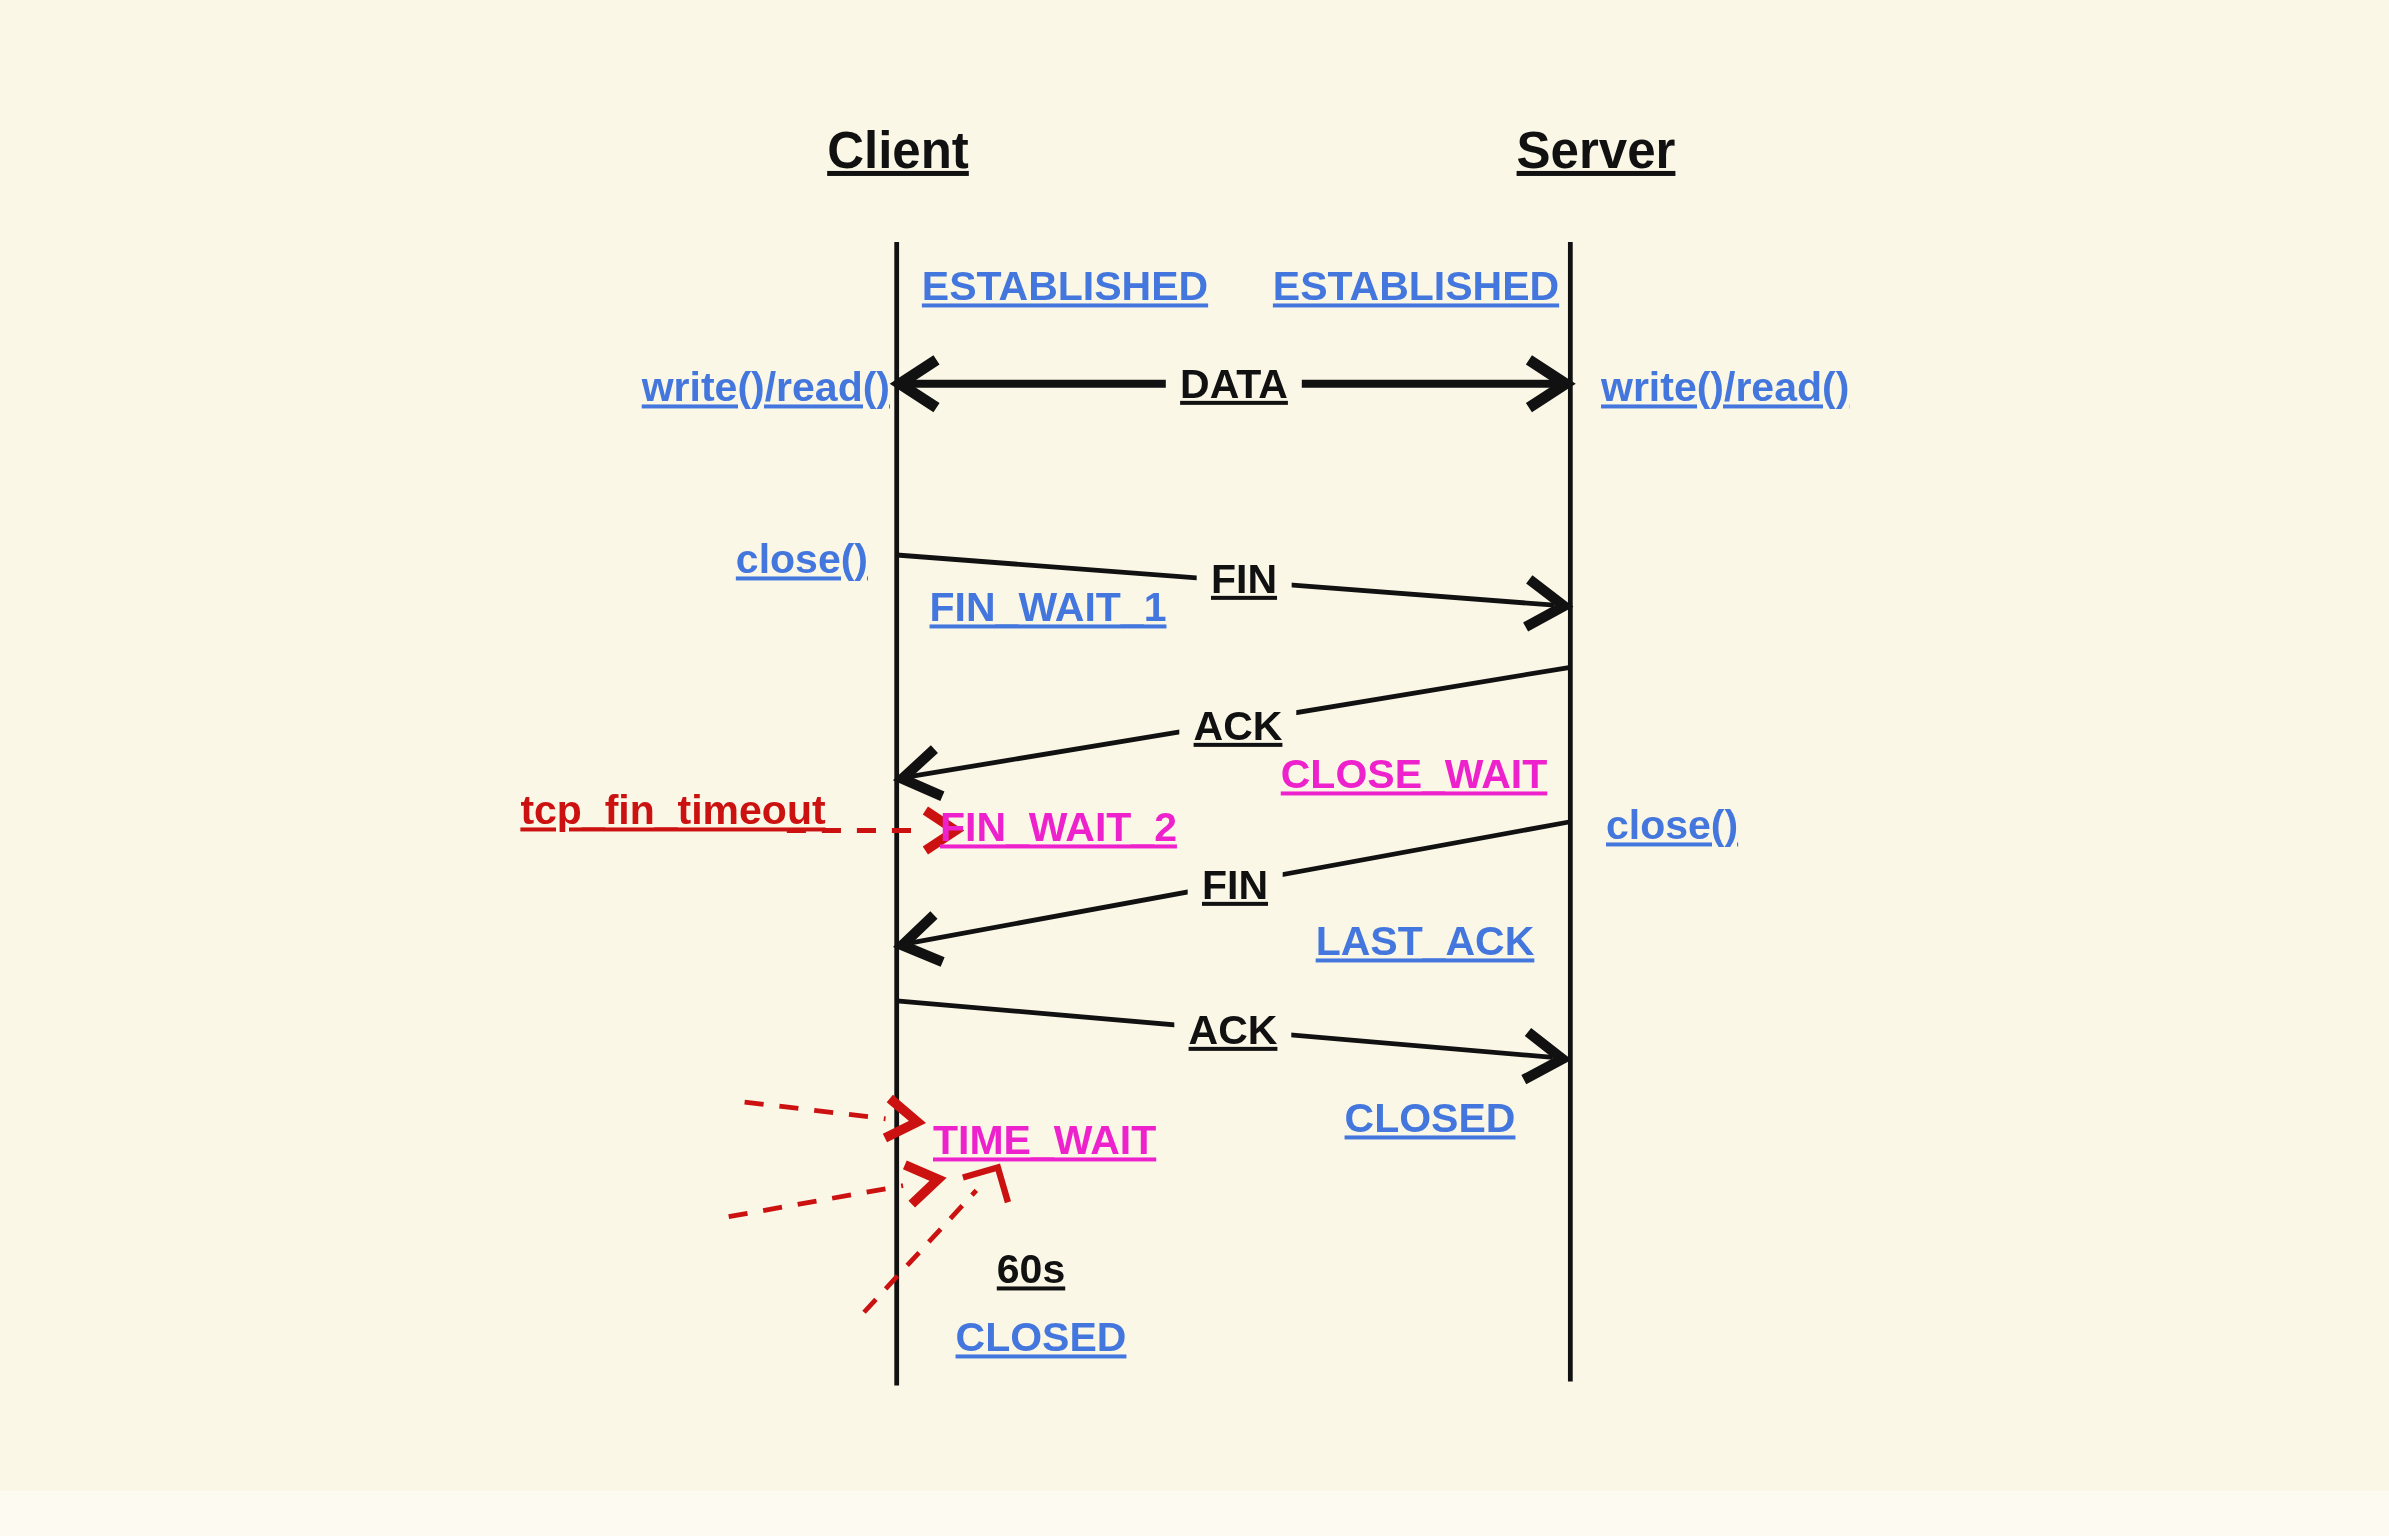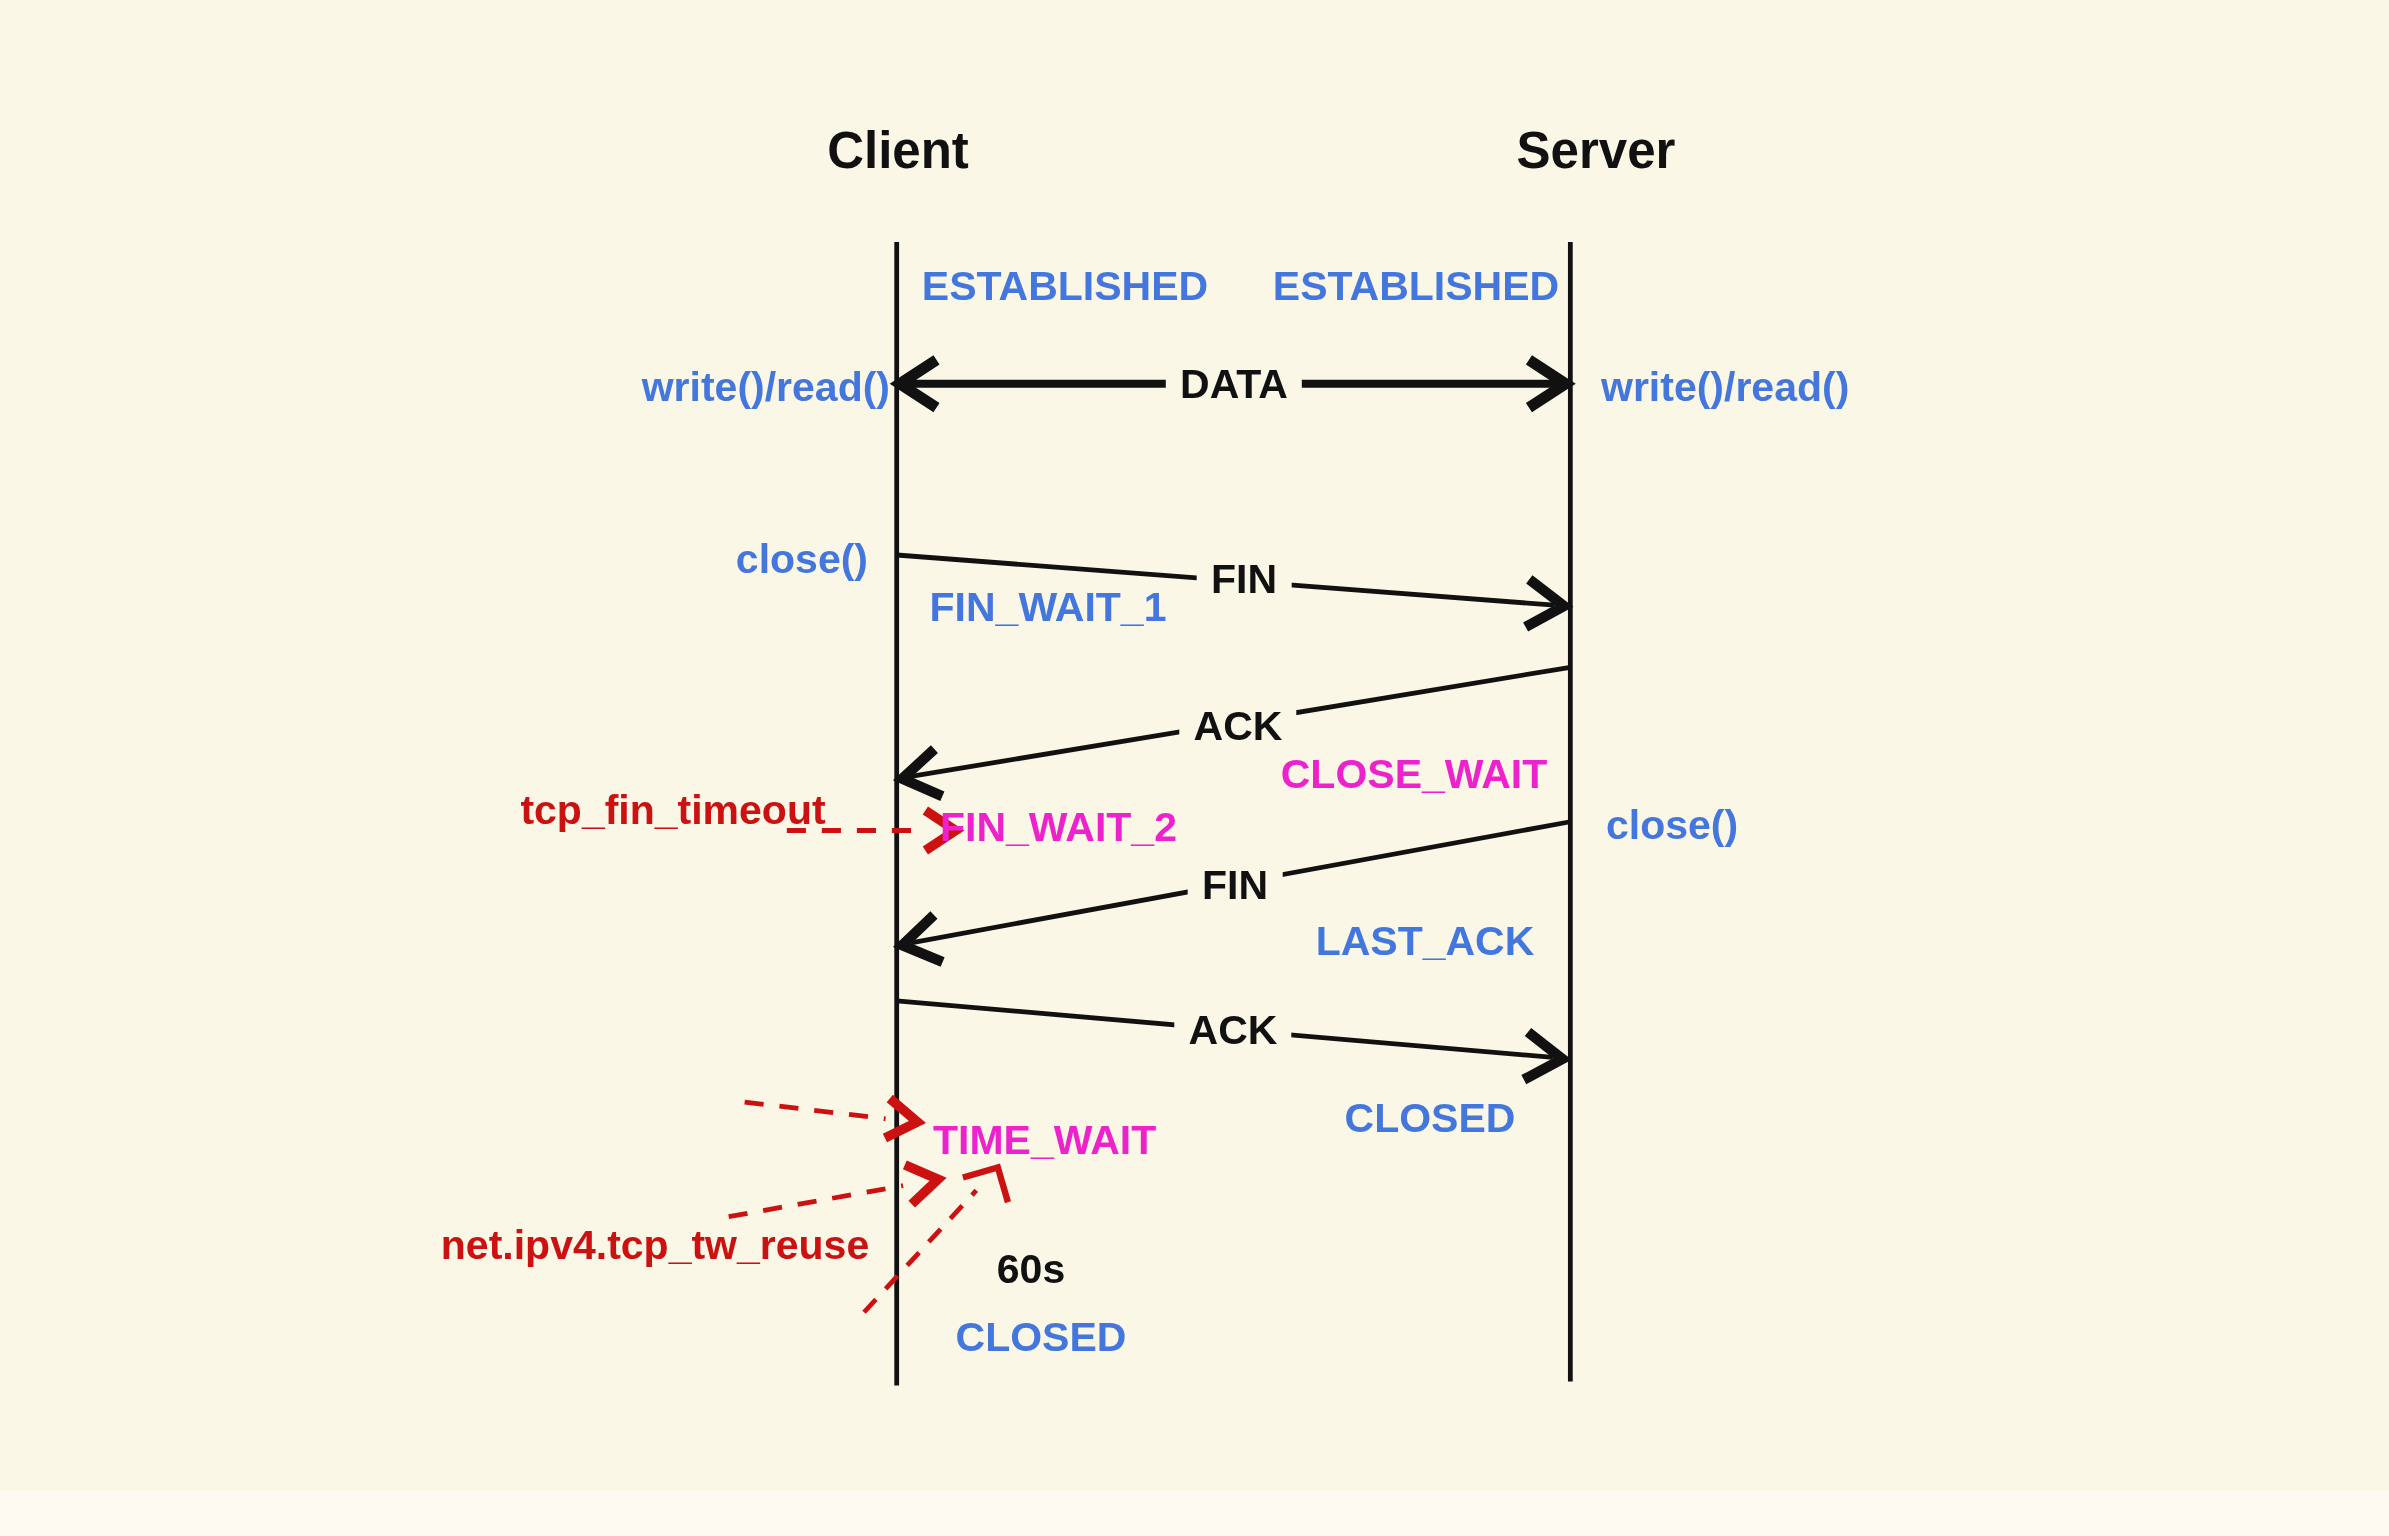--- a/index.html
+++ b/index.html
@@ -12,20 +12,21 @@
   }
   .stage svg{position:absolute;left:0;top:0;}
   .lbl{
     position:absolute;
     transform:translate(-50%,-50%);
     font-weight:bold;
     font-size:41px;
     line-height:1.1;
     white-space:nowrap;
     letter-spacing:0;
+    text-decoration:underline;
   }
   .lbl.title{font-size:51px;color:var(--ink,#111);}
   .lbl.anchor-end{transform:translate(-100%,-50%);}
   .lbl.anchor-start{transform:translate(0,-50%);}
   .c-blue{color:var(--blue,#4477dd);text-align:center;}
   .c-red{color:var(--red,#cc1111);}
   .c-magenta{color:var(--magenta,#ee22cc);}
   .c-black{color:var(--ink,#111);}
   .msg{
     background:var(--bg,#faf7e7);
@@ -96,19 +97,18 @@
 
   <div class="lbl c-blue" style="left:1048px;top:608px">FIN_WAIT_1</div>
   <div class="lbl c-magenta" style="left:1414px;top:775px">CLOSE_WAIT</div>
   <div class="lbl c-magenta anchor-start" style="left:940px;top:828px">FIN_WAIT_2</div>
   <div class="lbl c-blue" style="left:1425px;top:942px">LAST_ACK</div>
   <div class="lbl c-blue" style="left:1430px;top:1119px">CLOSED</div>
   <div class="lbl c-magenta anchor-start" style="left:933px;top:1141px">TIME_WAIT</div>
   <div class="lbl c-blue" style="left:1041px;top:1338px">CLOSED</div>
 
   <div class="lbl c-red" style="left:673px;top:811px">tcp_fin_timeout</div>
-  <div class="lbl c-red" style="left:655px;top:1246px">net.ipv4.tcp_tw_reuse</div>
 
   <div class="lbl c-black" style="left:1031px;top:1270px">60s</div>
 
   <div class="strip-bottom"></div>
 </div>
 
 
 </body></html>

